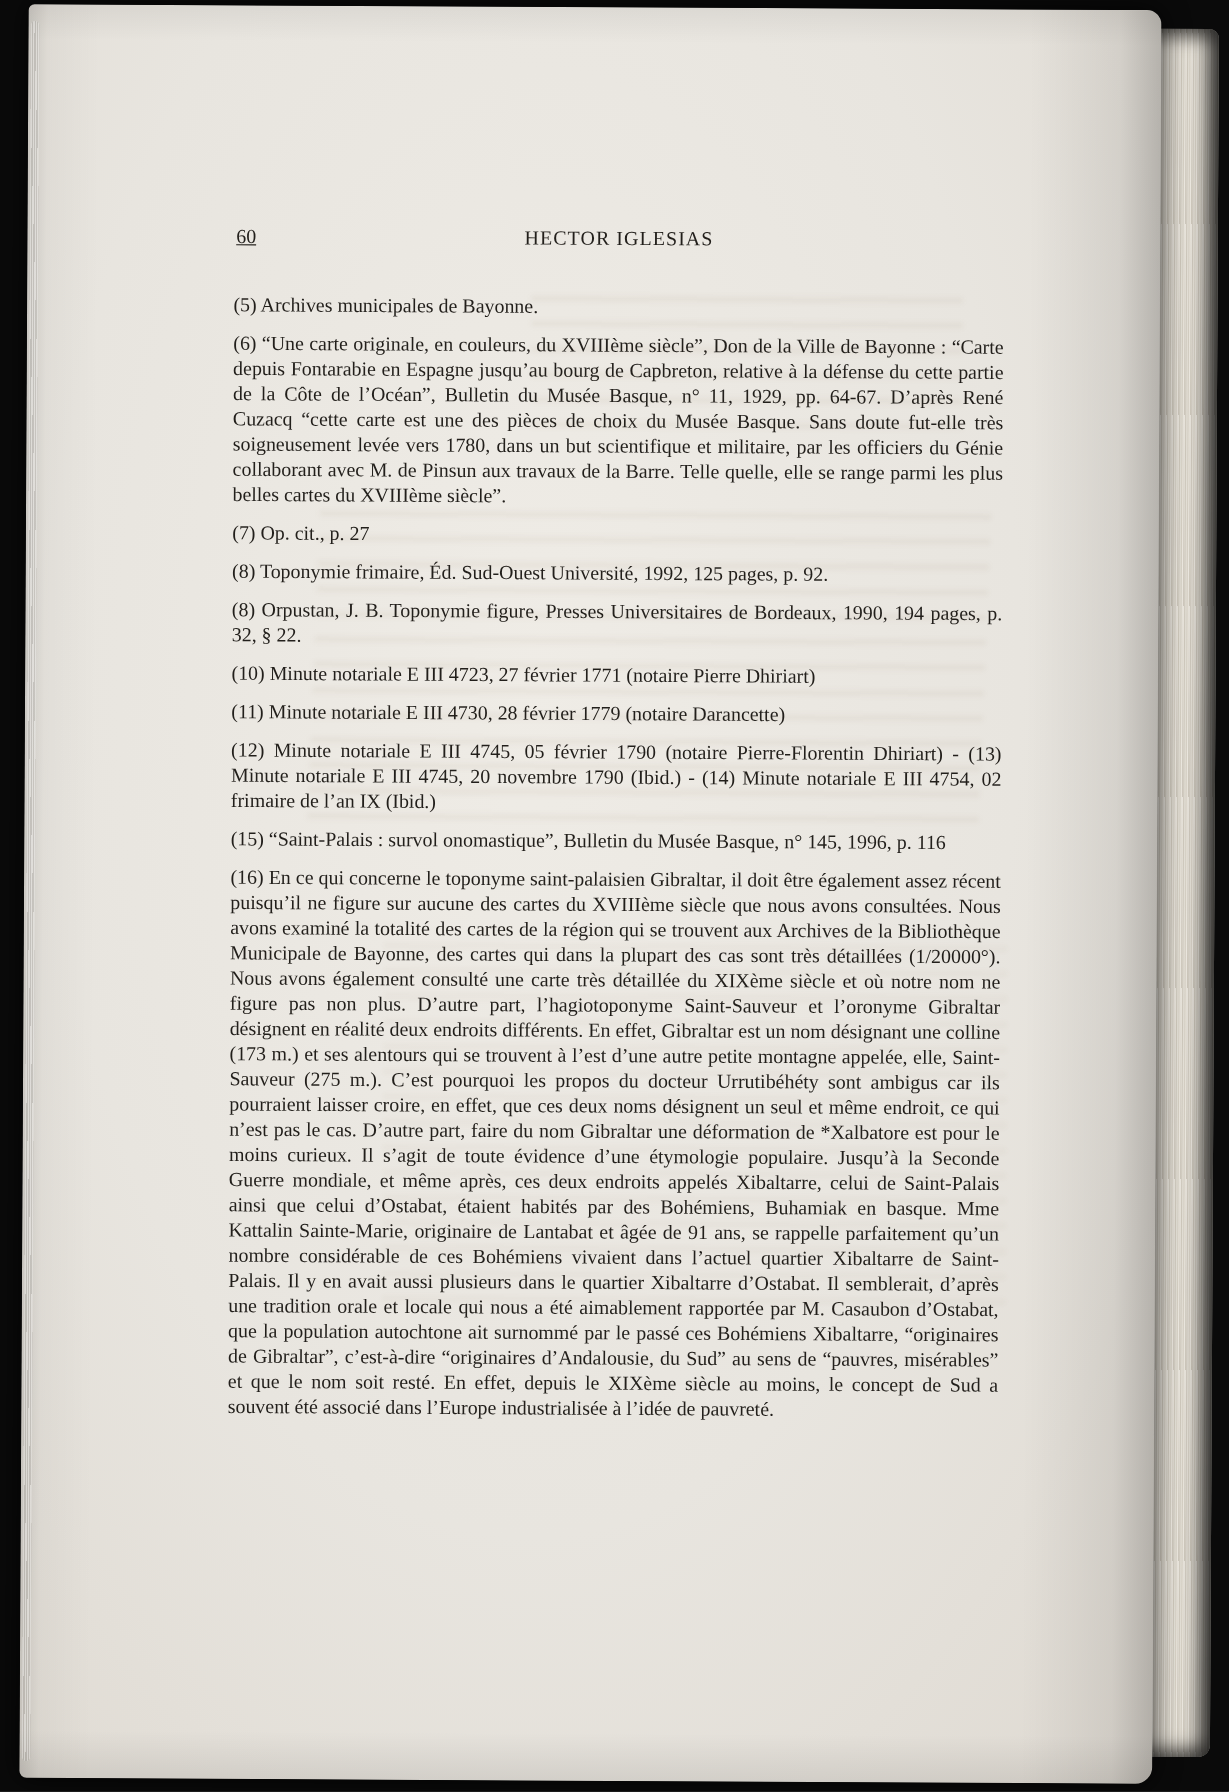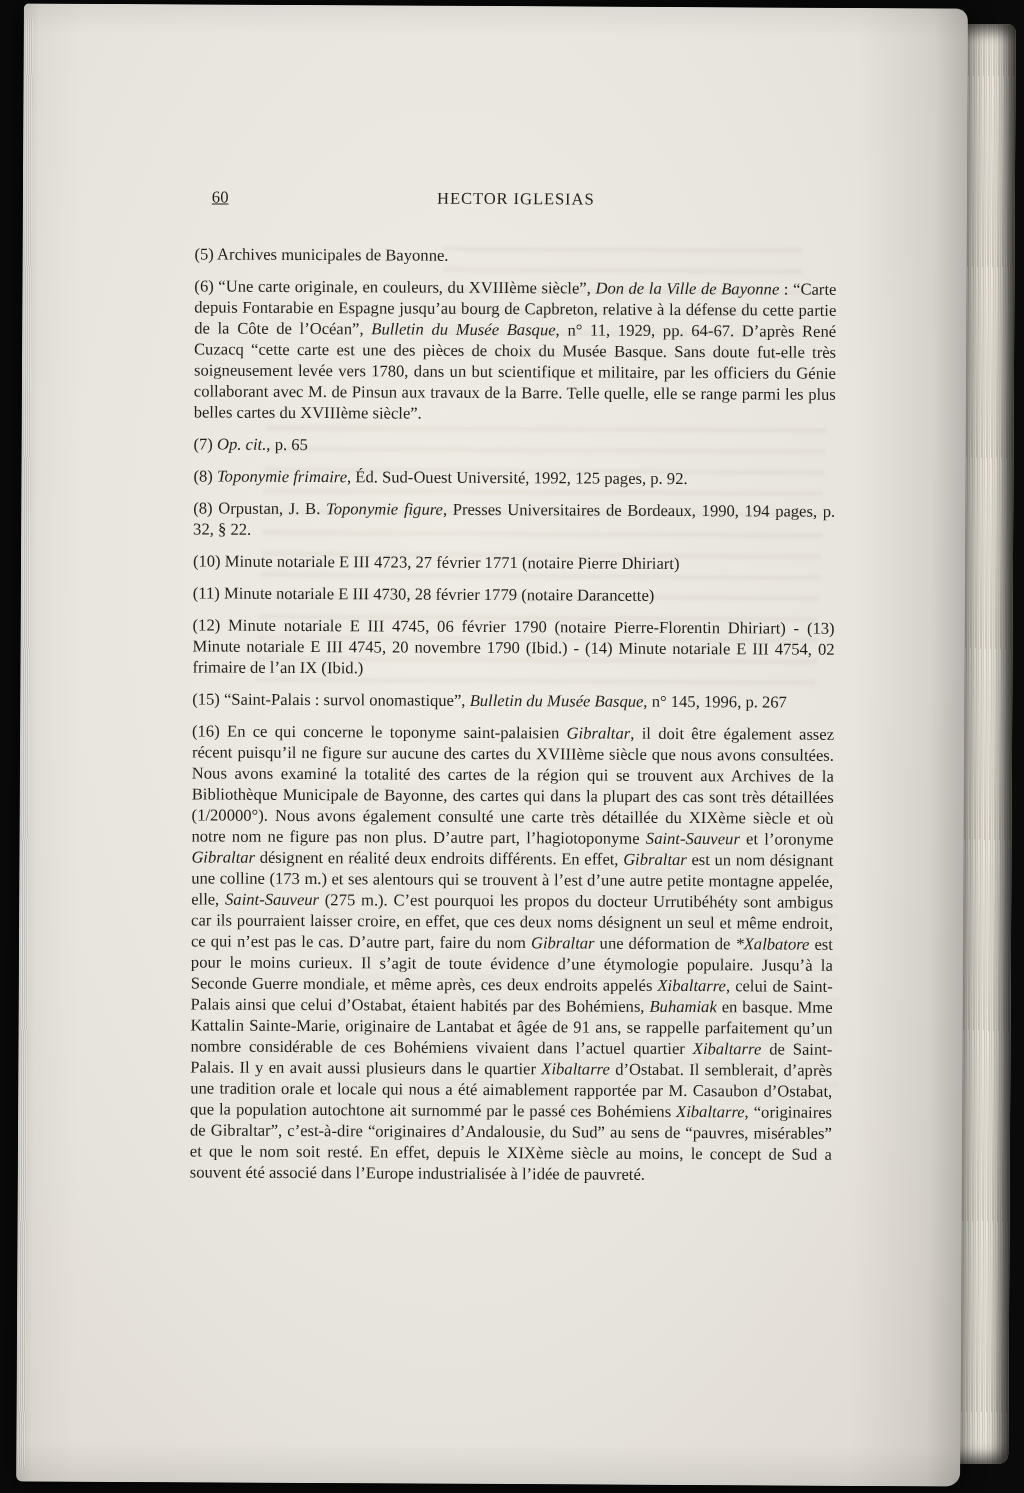--- a/index.html
+++ b/index.html
@@ -78,39 +78,38 @@
     font-size: 16.6px;
     line-height: 21px;
   }
   .header-row {
     position: relative;
     height: 21px;
     margin-bottom: 36px;
   }
   .page-num {
     position: absolute;
-    left: 17px;
+    left: 2px;
     top: 0;
     text-decoration: underline;
   }
   .running-header {
     position: absolute;
     left: 0;
     right: 0;
     top: 0;
     text-align: center;
     letter-spacing: 0.9px;
   }
   .notes-list p.note {
     margin: 0 0 11px 0;
     text-align: justify;
     text-justify: inter-word;
   }
   .notes-list p.note .it {
-    font-style: italic;
   }
   
   .ghost {
     position: absolute;
     pointer-events: none;
     background: repeating-linear-gradient(180deg,
       rgba(130,105,70,0.055) 0px, rgba(130,105,70,0.055) 6px,
       rgba(130,105,70,0) 6px, rgba(130,105,70,0) 21px);
     filter: blur(1.6px);
   }
@@ -134,25 +133,25 @@
     <div class="content">
 
       <div class="header-row">
         <span class="page-num">60</span>
         <span class="running-header">HECTOR IGLESIAS</span>
       </div>
 
       <div class="notes-list">
           <p class="note"><span>(5) Archives municipales de Bayonne.</span></p>
           <p class="note"><span>(6) “Une carte originale, en couleurs, du XVIIIème siècle”, </span><span class="it">Don de la Ville de Bayonne</span><span> : “Carte depuis Fontarabie en Espagne jusqu’au bourg de Capbreton, relative à la défense du cette partie de la Côte de l’Océan”, </span><span class="it">Bulletin du Musée Basque</span><span>, n° 11, 1929, pp. 64-67. D’après René Cuzacq “cette carte est une des pièces de choix du Musée Basque. Sans doute fut-elle très soigneusement levée vers 1780, dans un but scientifique et militaire, par les officiers du Génie collaborant avec M. de Pinsun aux travaux de la Barre. Telle quelle, elle se range parmi les plus belles cartes du XVIIIème siècle”.</span></p>
-          <p class="note"><span>(7) </span><span class="it">Op. cit.</span><span>, p. 65</span></p>
+          <p class="note"><span>(7) </span><span class="it">Op. cit.</span><span>, p. 27</span></p>
           <p class="note"><span>(8) </span><span class="it">Toponymie frimaire</span><span>, Éd. Sud-Ouest Université, 1992, 125 pages, p. 92.</span></p>
           <p class="note"><span>(8) Orpustan, J. B. </span><span class="it">Toponymie figure</span><span>, Presses Universitaires de Bordeaux, 1990, 194 pages, p. 32, § 22.</span></p>
           <p class="note"><span>(10) Minute notariale E III 4723, 27 février 1771 (notaire Pierre Dhiriart)</span></p>
           <p class="note"><span>(11) Minute notariale E III 4730, 28 février 1779 (notaire Darancette)</span></p>
-          <p class="note"><span>(12) Minute notariale E III 4745, 06 février 1790 (notaire Pierre-Florentin Dhiriart) - (13) Minute notariale E III 4745, 20 novembre 1790 (Ibid.) - (14) Minute notariale E III 4754, 02 frimaire de l’an IX (Ibid.)</span></p>
-          <p class="note"><span>(15) “Saint-Palais : survol onomastique”, </span><span class="it">Bulletin du Musée Basque</span><span>, n° 145, 1996, p. 267</span></p>
+          <p class="note"><span>(12) Minute notariale E III 4745, 05 février 1790 (notaire Pierre-Florentin Dhiriart) - (13) Minute notariale E III 4745, 20 novembre 1790 (Ibid.) - (14) Minute notariale E III 4754, 02 frimaire de l’an IX (Ibid.)</span></p>
+          <p class="note"><span>(15) “Saint-Palais : survol onomastique”, </span><span class="it">Bulletin du Musée Basque</span><span>, n° 145, 1996, p. 116</span></p>
           <p class="note"><span>(16) En ce qui concerne le toponyme saint-palaisien </span><span class="it">Gibraltar</span><span>, il doit être également assez récent puisqu’il ne figure sur aucune des cartes du XVIIIème siècle que nous avons consultées. Nous avons examiné la totalité des cartes de la région qui se trouvent aux Archives de la Bibliothèque Municipale de Bayonne, des cartes qui dans la plupart des cas sont très détaillées (1/20000°). Nous avons également consulté une carte très détaillée du XIXème siècle et où notre nom ne figure pas non plus. D’autre part, l’hagiotoponyme </span><span class="it">Saint-Sauveur</span><span> et l’oronyme </span><span class="it">Gibraltar</span><span> désignent en réalité deux endroits différents. En effet, </span><span class="it">Gibraltar</span><span> est un nom désignant une colline (173 m.) et ses alentours qui se trouvent à l’est d’une autre petite montagne appelée, elle, </span><span class="it">Saint-Sauveur</span><span> (275 m.). C’est pourquoi les propos du docteur Urrutibéhéty sont ambigus car ils pourraient laisser croire, en effet, que ces deux noms désignent un seul et même endroit, ce qui n’est pas le cas. D’autre part, faire du nom </span><span class="it">Gibraltar</span><span> une déformation de </span><span class="it">*Xalbatore</span><span> est pour le moins curieux. Il s’agit de toute évidence d’une étymologie populaire. Jusqu’à la Seconde Guerre mondiale, et même après, ces deux endroits appelés </span><span class="it">Xibaltarre</span><span>, celui de Saint-Palais ainsi que celui d’Ostabat, étaient habités par des Bohémiens, </span><span class="it">Buhamiak</span><span> en basque. Mme Kattalin Sainte-Marie, originaire de Lantabat et âgée de 91 ans, se rappelle parfaitement qu’un nombre considérable de ces Bohémiens vivaient dans l’actuel quartier </span><span class="it">Xibaltarre</span><span> de Saint-Palais. Il y en avait aussi plusieurs dans le quartier </span><span class="it">Xibaltarre</span><span> d’Ostabat. Il semblerait, d’après une tradition orale et locale qui nous a été aimablement rapportée par M. Casaubon d’Ostabat, que la population autochtone ait surnommé par le passé ces Bohémiens </span><span class="it">Xibaltarre</span><span>, “originaires de Gibraltar”, c’est-à-dire “originaires d’Andalousie, du Sud” au sens de “pauvres, misérables” et que le nom soit resté. En effet, depuis le XIXème siècle au moins, le concept de Sud a souvent été associé dans l’Europe industrialisée à l’idée de pauvreté.</span></p>
         </div>
 
     </div>
   </div>
 </div>
 
 </body></html>

